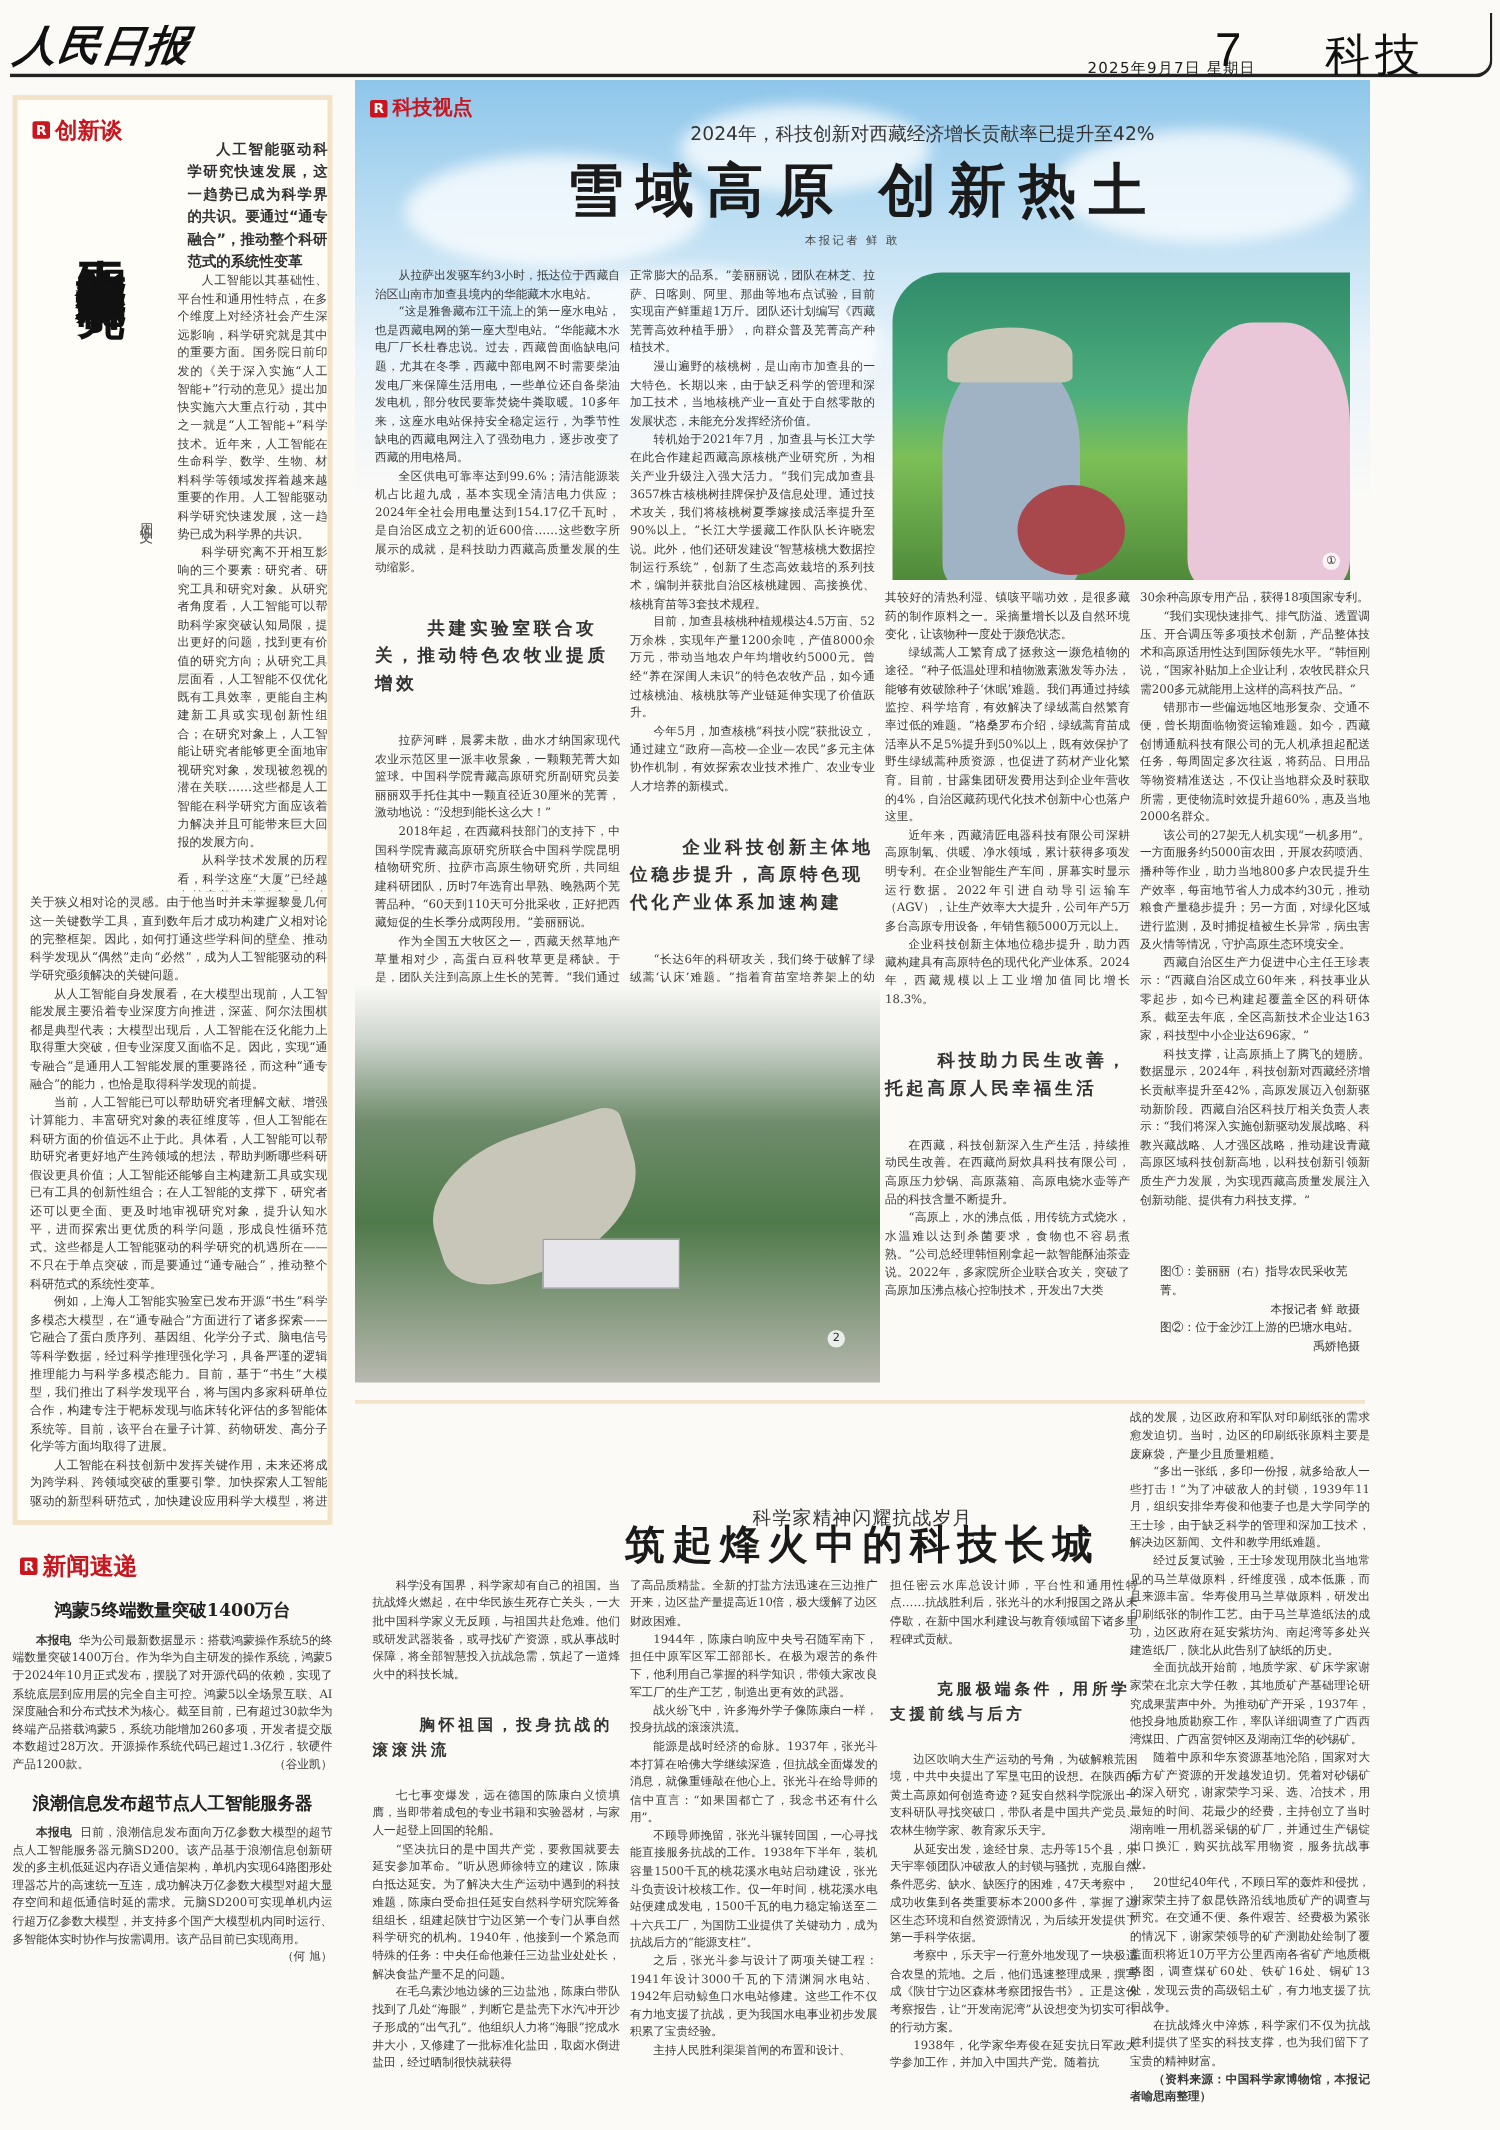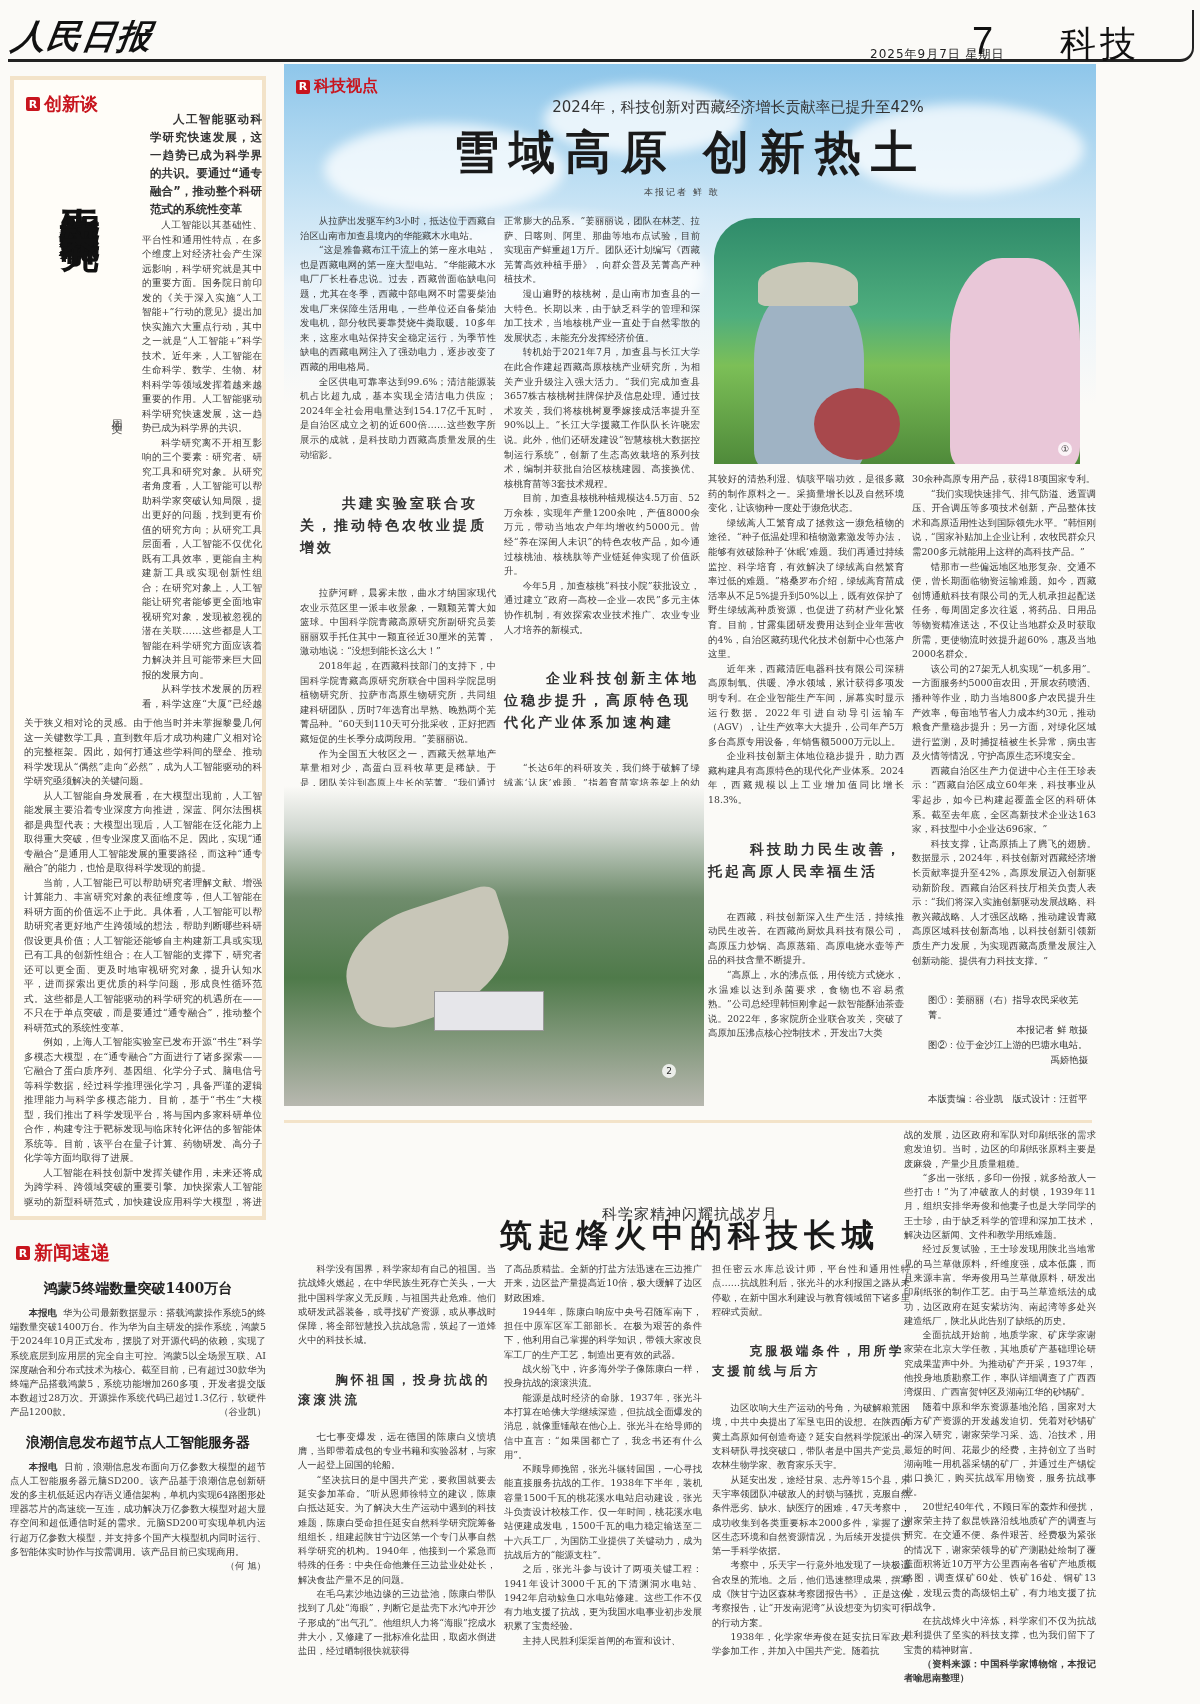--- a/index.html
+++ b/index.html
@@ -54,21 +54,21 @@
   .fcol.c1 { left: 16px; top: 150px; }
   .fcol.c2 { left: 220px; top: 150px; }
   .fcol.c3 { left: 424px; top: 408px; }
   .fcol.c4 { left: 628px; top: 408px; width: 184px; }
   .fcol .col-text { font-size: 9.4px; line-height: 14.6px; }
   .subhead { font-family: "DejaVu Sans", sans-serif; font-weight: bold; font-size: 14px; line-height: 22px; color: #333; letter-spacing: 3px; margin: 30px 0 28px; text-indent: 3em; }
   .photo2 { position: absolute; left: 0; top: 722px; width: 420px; height: 320px; background: linear-gradient(180deg, #fbfaf7 0%, #cfd6cf 14%, #6f8c6c 35%, #4f7a4a 60%, #b8b8b0 100%); overflow: hidden; }
   .photo2 .river { position: absolute; left: 60px; top: 120px; width: 170px; height: 110px; background: #c8c6b8; border-radius: 50% 10% 60% 30%; transform: rotate(-18deg); }
   .photo2 .dam { position: absolute; left: 150px; top: 205px; width: 110px; height: 40px; background: #e6e6ea; border: 1px solid #999; }
   .photo2 .num { position: absolute; left: 378px; top: 278px; width: 14px; height: 14px; border-radius: 50%; background: rgba(255,255,255,0.8); font-size: 9px; text-align: center; line-height: 14px; font-family: "DejaVu Sans", sans-serif; }
-  .captions { font-size: 9.4px; line-height: 15px; color: #333; margin-top: 24px; padding-left: 16px; }
+  .captions { font-size: 9.4px; line-height: 15px; color: #333; margin-top: 42px; padding-left: 16px; }
   .captions .c-credit { text-align: right; padding-right: 8px; }
   .editors { font-size: 9.4px; color: #333; margin-top: 26px; padding-left: 16px; }
   .feature-rule { position: absolute; left: 284px; top: 1120px; width: 808px; height: 3px; background: #f3e3c9; }
 
   
   .lower { position: absolute; left: 284px; top: 1128px; width: 812px; height: 570px; }
   .lower .kicker2 { position: absolute; left: 0; width: 812px; top: 64px; text-align: center; font-family: "DejaVu Sans", sans-serif; font-size: 15px; color: #333; letter-spacing: 1px; margin-top: 13px; }
   .lower .headline2 { position: absolute; left: 0; width: 812px; top: 86px; text-align: center; font-family: "DejaVu Serif", serif; font-weight: bold; font-size: 32px; letter-spacing: 6px; color: #1a1a1a; }
   .lcol { position: absolute; width: 198px; top: 0; }
   .lcol.c1 { left: 14px; top: 134px; }

